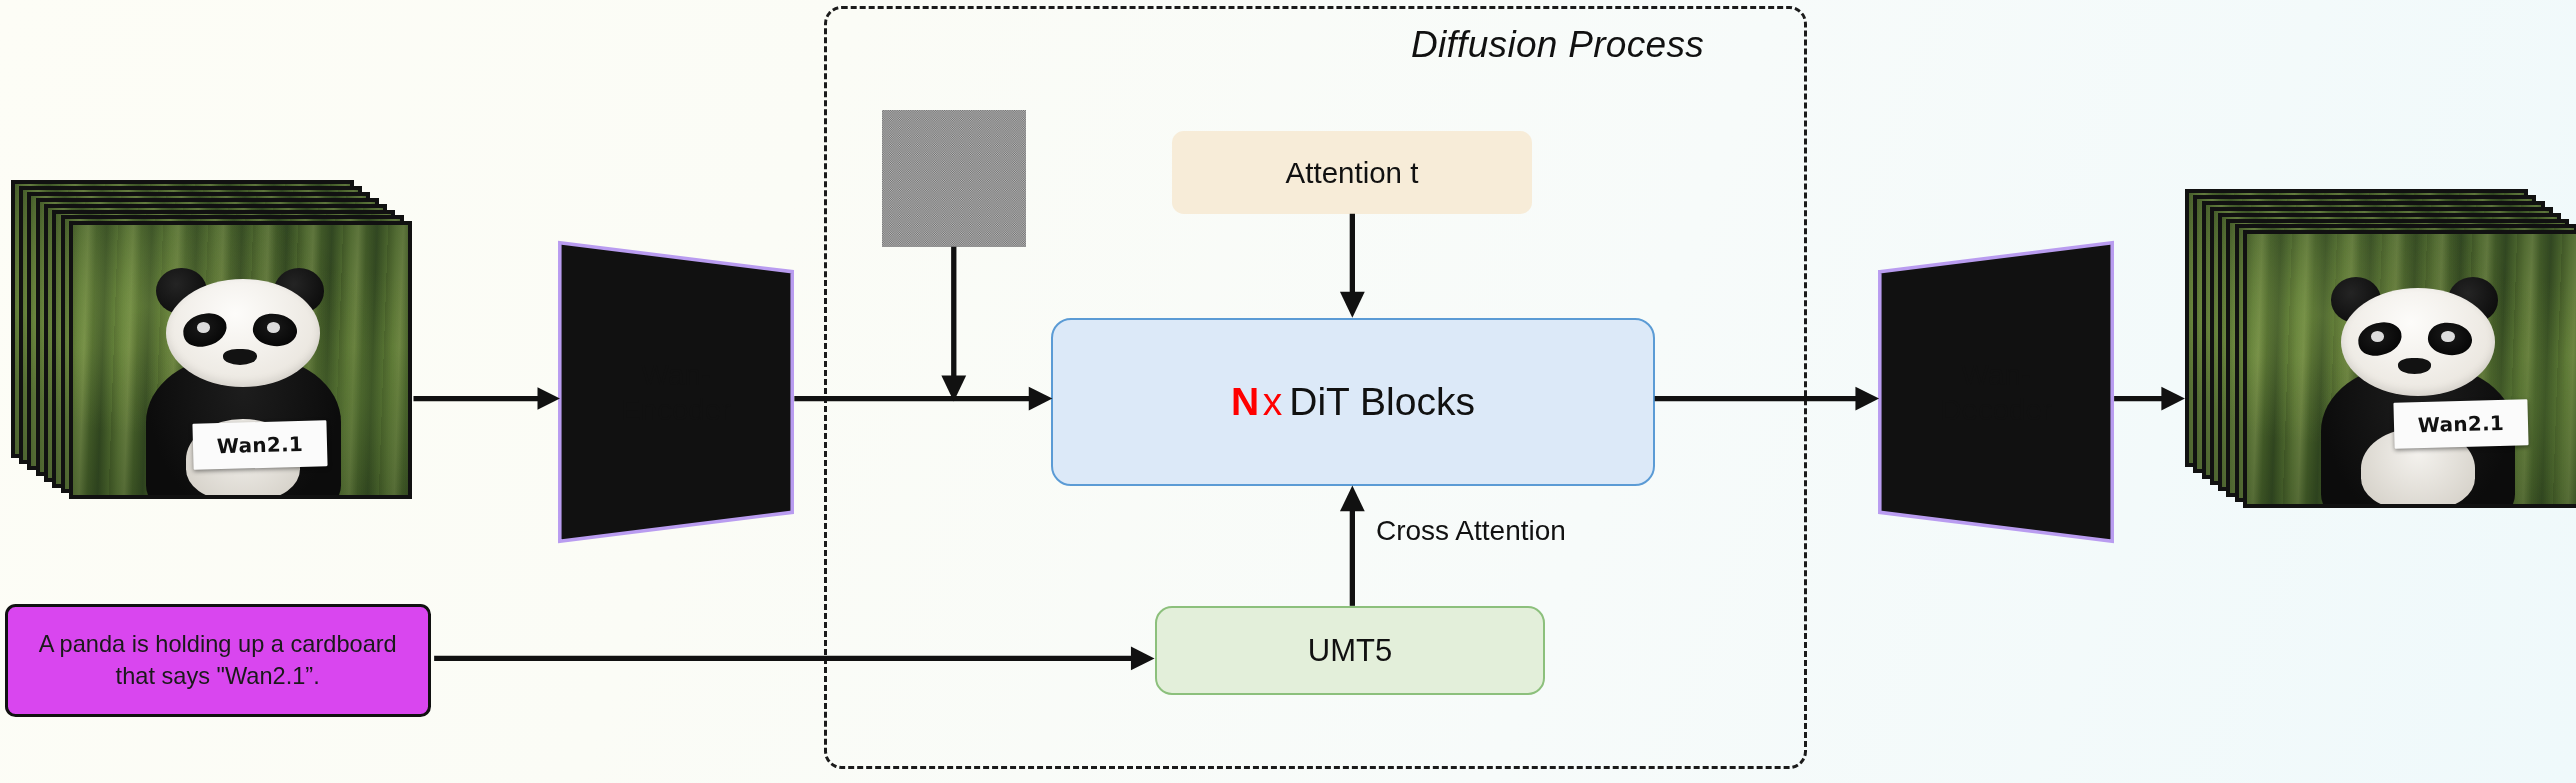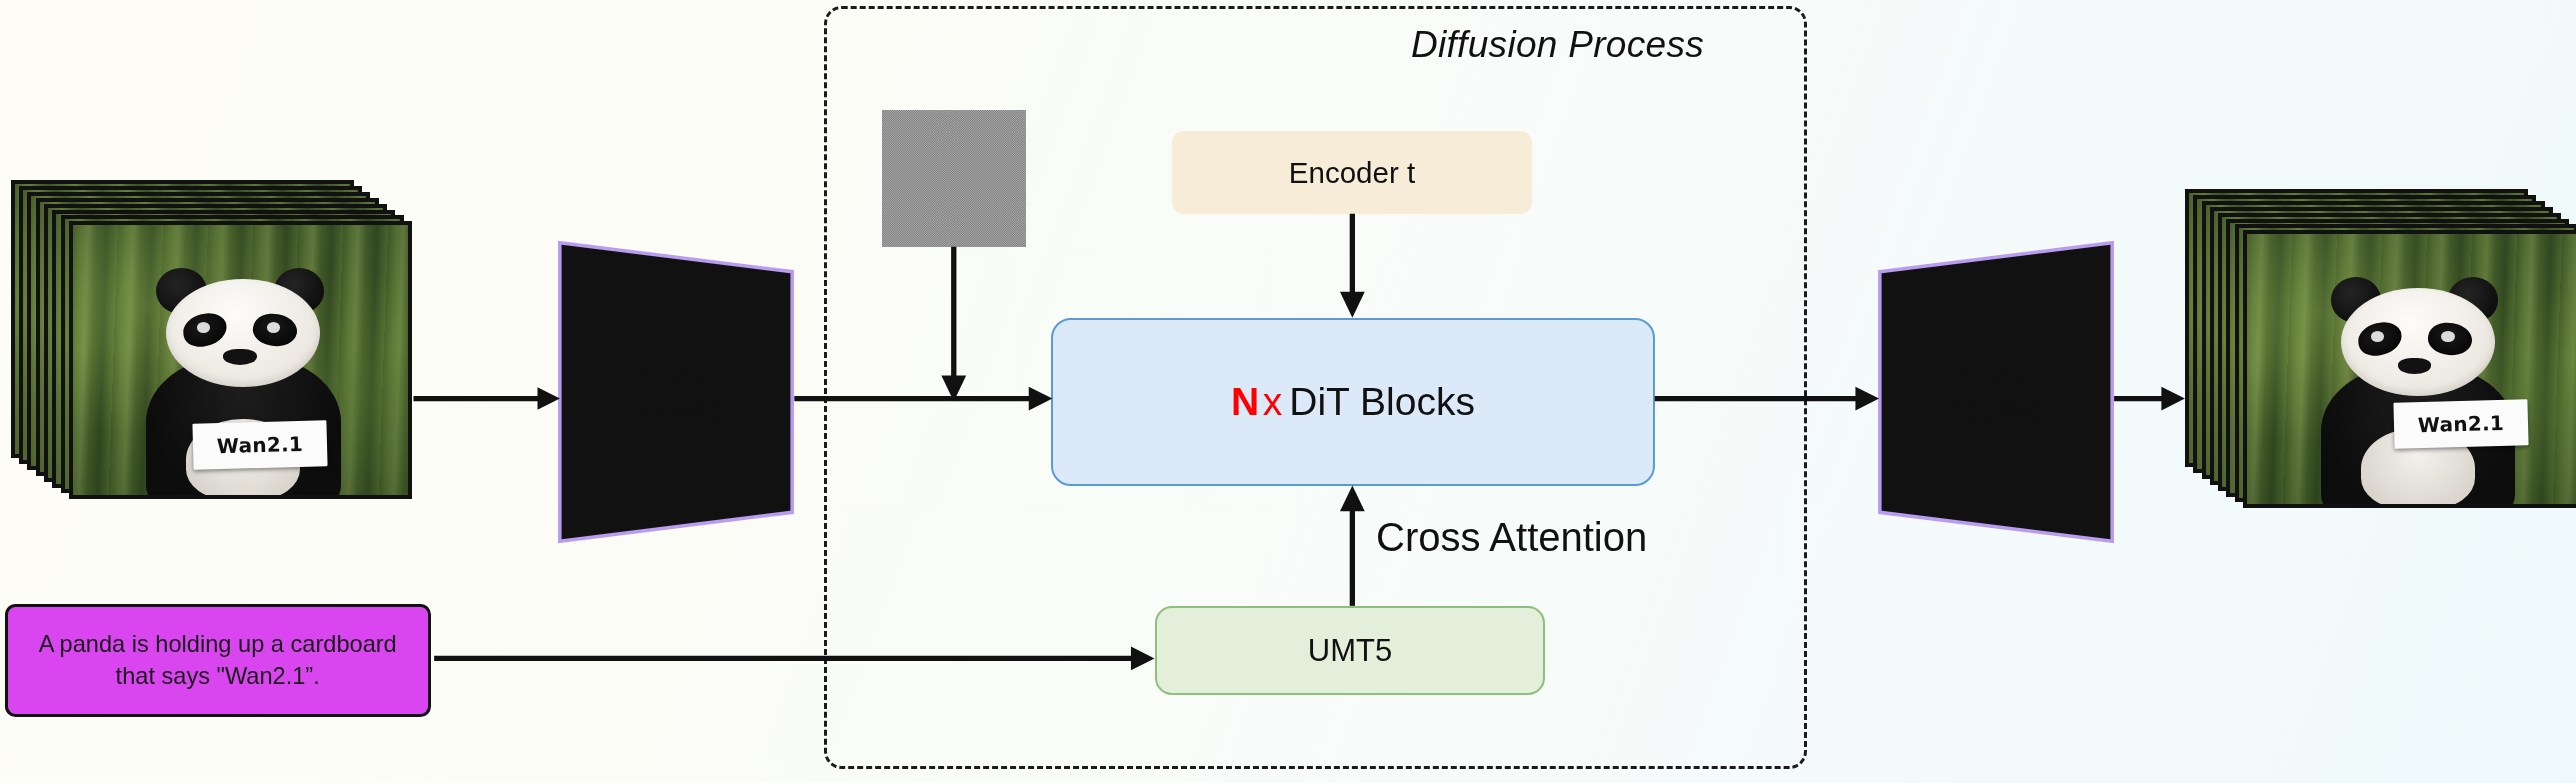--- a/index.html
+++ b/index.html
@@ -193,21 +193,21 @@
     background-position: 0 0, 0.6px 1.2px, 1.2px 0.6px;
     filter: contrast(1.15);
   }
 
   
   .conn { position:absolute; overflow:visible; }
   .conn line, .conn path { stroke:#111; stroke-width:9; fill:none; }
   .conn polygon { fill:#111; }
 
   .label-plain {
-    font-size: 40px; color:#111; white-space:nowrap;
+    font-size: 28px; color:#111; white-space:nowrap;
   }
 </style>
 </head>
 <body>
 
 <div id="stage">
 
   <div class="abs diffusion-box"></div>
   <div class="abs diffusion-title">Diffusion Process</div>
 
@@ -276,21 +276,21 @@
     </svg>
     <div class="abs" style="left:0;top:0;width:236px;height:302px;display:flex;align-items:center;justify-content:center;flex-direction:column;font-size:29.5px;color:#111;line-height:1.2;">
       <span>Wan-</span>
       <span>Encoder</span>
     </div>
   </div>
 
   <div class="abs noise"></div>
 
   <div class="abs rbox timestep" style="left:1172px; top:131px; width:360px; height:83px;">
-    <span>Encoder t</span>
+    <span>Attention t</span>
   </div>
 
   <div class="abs rbox dit" style="left:1051px; top:318px; width:604px; height:168px;">
     <span class="dit-n">N</span>
     <span class="dit-x">x</span>
     <span class="dit-rest">DiT Blocks</span>
   </div>
 
   <div class="abs rbox umt5" style="left:1155px; top:606px; width:390px; height:89px;border-radius:17px;">
     <span>UMT5</span>

